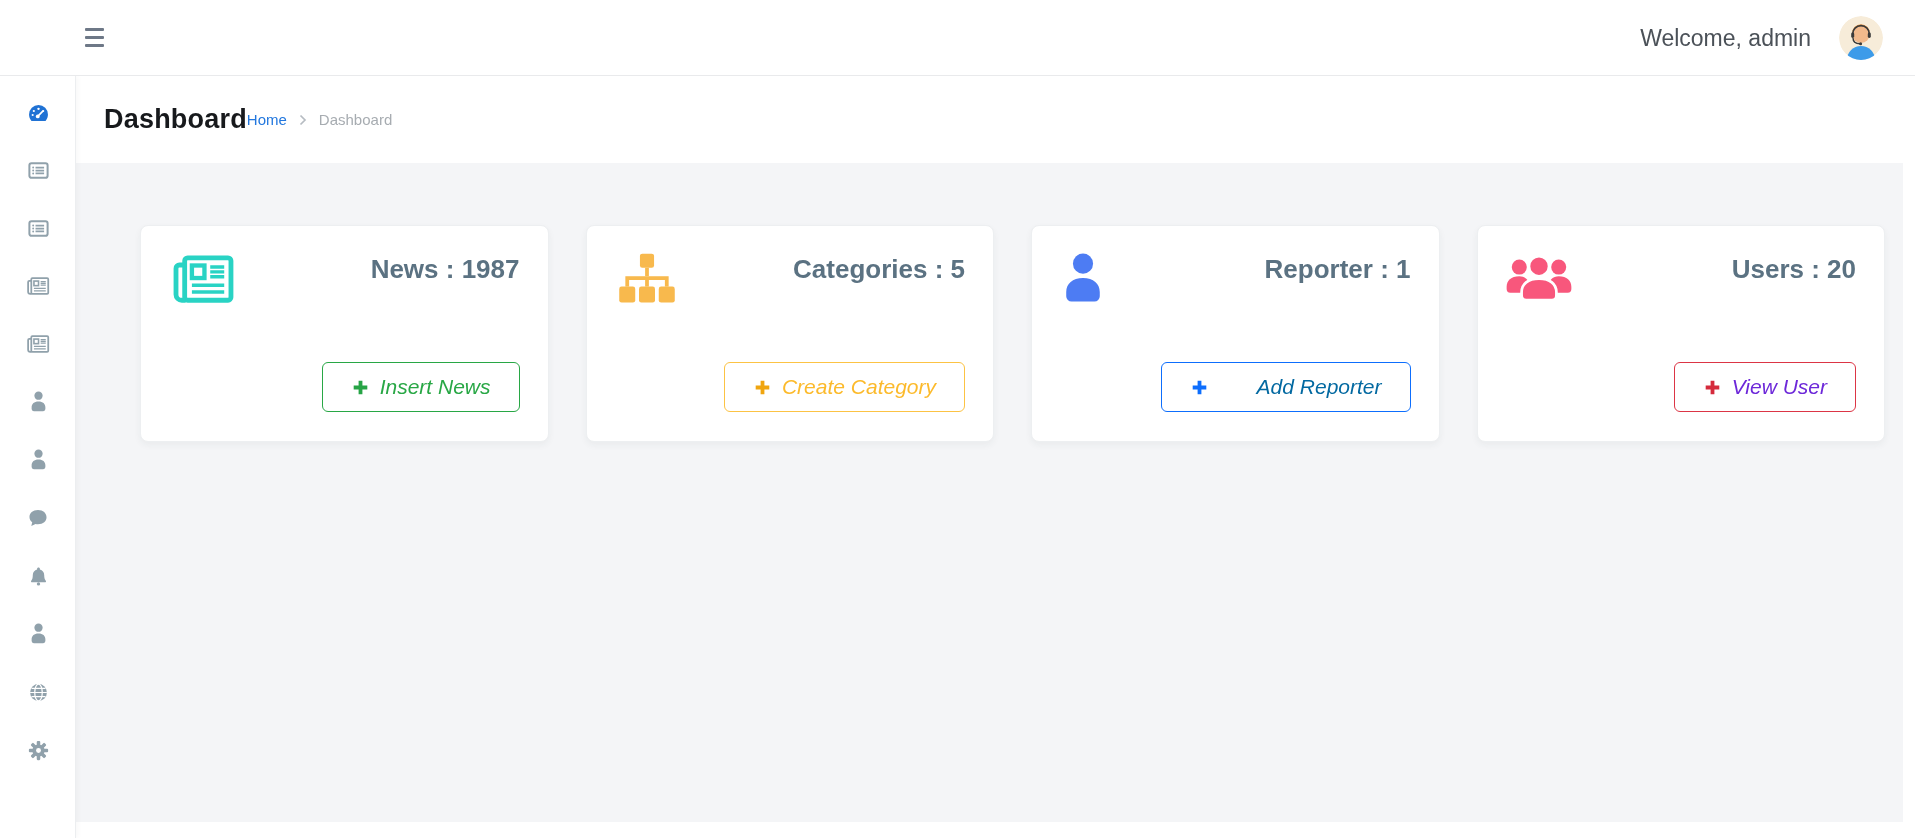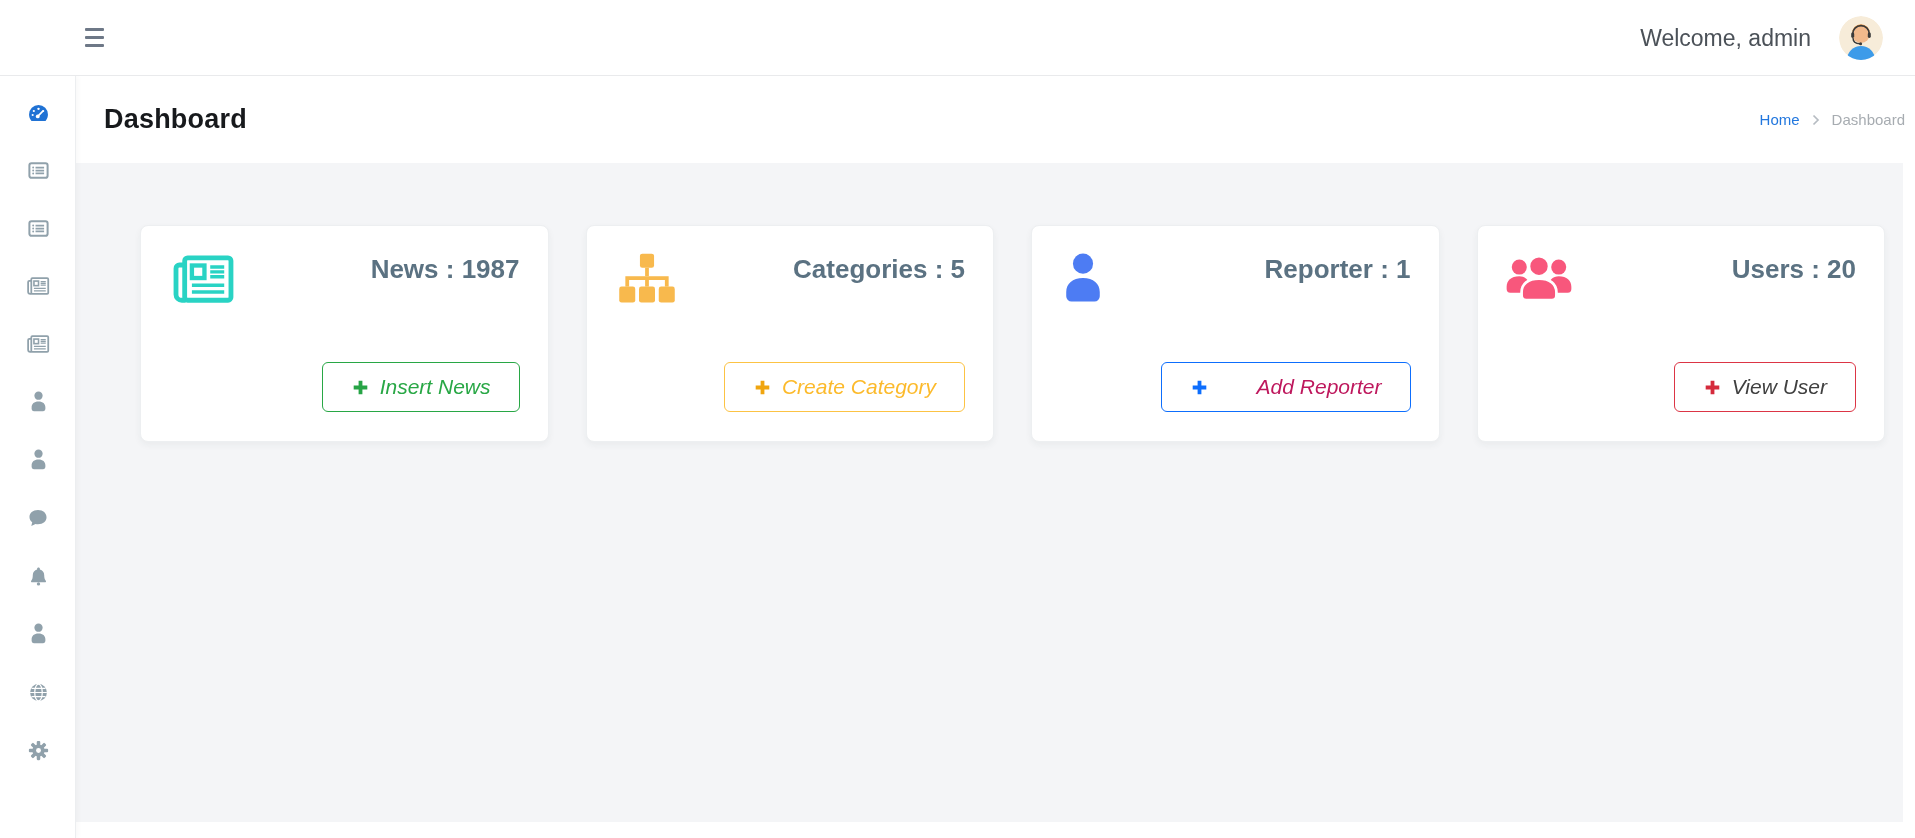--- a/index.html
+++ b/index.html
@@ -37,21 +37,21 @@
   }
   .side-item {
     width:76px; height:58px; display:flex; align-items:center; justify-content:center;
     cursor:pointer;
   }
   .side-item svg { display:block; }
 
   
   .main-header {
     position:absolute; top:76px; left:76px; width:1839px; height:87px;
-    background:#fff; display:flex; align-items:center; justify-content:space-between;
+    background:#fff; display:flex; align-items:center; justify-content:flex-start;
     padding:0 10px 0 28px;
   }
   .page-title { font-size:27px; font-weight:700; color:#17191c; letter-spacing:0.2px; }
   .breadcrumb { display:flex; align-items:center; font-size:15px; }
   .crumb-home { color:#2277de; text-decoration:none; cursor:pointer; }
   .crumb-sep { margin:0 12px; display:flex; align-items:center; }
   .crumb-current { color:#a7acb1; }
 
   
   .content {
@@ -72,22 +72,22 @@
     font-size:26px; font-weight:600; color:#5b7282;
   }
   .btn {
     position:absolute; right:28px; bottom:29px; height:50px;
     background:#fff; border:1px solid; border-radius:6px;
     display:inline-flex; align-items:center; gap:10px; padding:0 28px;
     font-size:21px; font-family:inherit; cursor:pointer;font-style:italic;
   }
   .c0 .btn { color:#28a745; border-color:#28a745; }
   .c1 .btn { color:#fcba2b; border-color:#fcc344;margin-left:20px; }
-  .c2 .btn { color:#be185d; border-color:#0d6efd;gap:48px; }
-  .c3 .btn { color:#404040; border-color:#dc3545; }
+  .c2 .btn { color:#0369a1; border-color:#0d6efd;gap:48px; }
+  .c3 .btn { color:#6d28d9; border-color:#dc3545; }
   .plus-ic { flex:0 0 auto; }
 </style>
 </head>
 <body>
 
 <div class="topbar">
   <div class="hamburger">
     <span></span>
       <span></span>
       <span></span>

